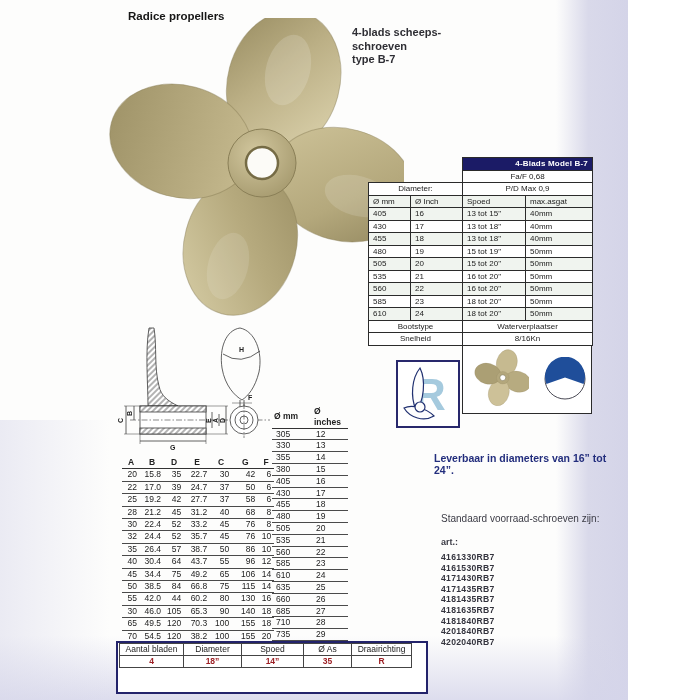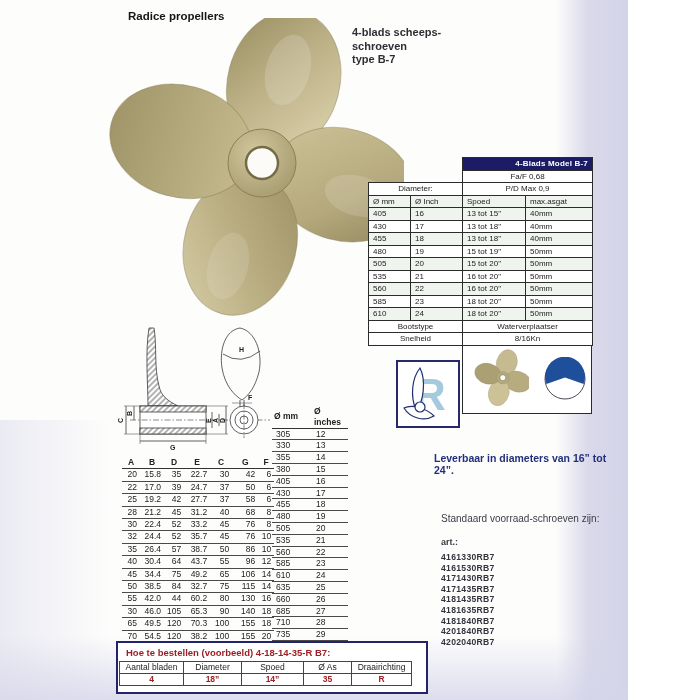--- a/index.html
+++ b/index.html
@@ -519,21 +519,21 @@
           <td>49.2</td>
           <td>65</td>
           <td>106</td>
           <td>14</td>
         </tr>
 
         <tr>
           <td>50</td>
           <td>38.5</td>
           <td>84</td>
-          <td>32.7</td>
+          <td>66.8</td>
           <td>75</td>
           <td>115</td>
           <td>14</td>
         </tr>
 
         <tr>
           <td>55</td>
           <td>42.0</td>
           <td>44</td>
           <td>60.2</td>
@@ -593,21 +593,20 @@
 
         <div class="art">4181840RB7</div>
 
         <div class="art">4201840RB7</div>
 
         <div class="art">4202040RB7</div>
       </div>
   </div>
 
   <div class="order">
-    <div class="title">Hoe te bestellen (voorbeeld) 4-18-14-35-R B7:</div>
     <table>
       <colgroup>
         <col style="width:64px">
           <col style="width:58px">
           <col style="width:62px">
           <col style="width:48px">
           <col style="width:60px">
       </colgroup>
       <tbody>
         <tr>

